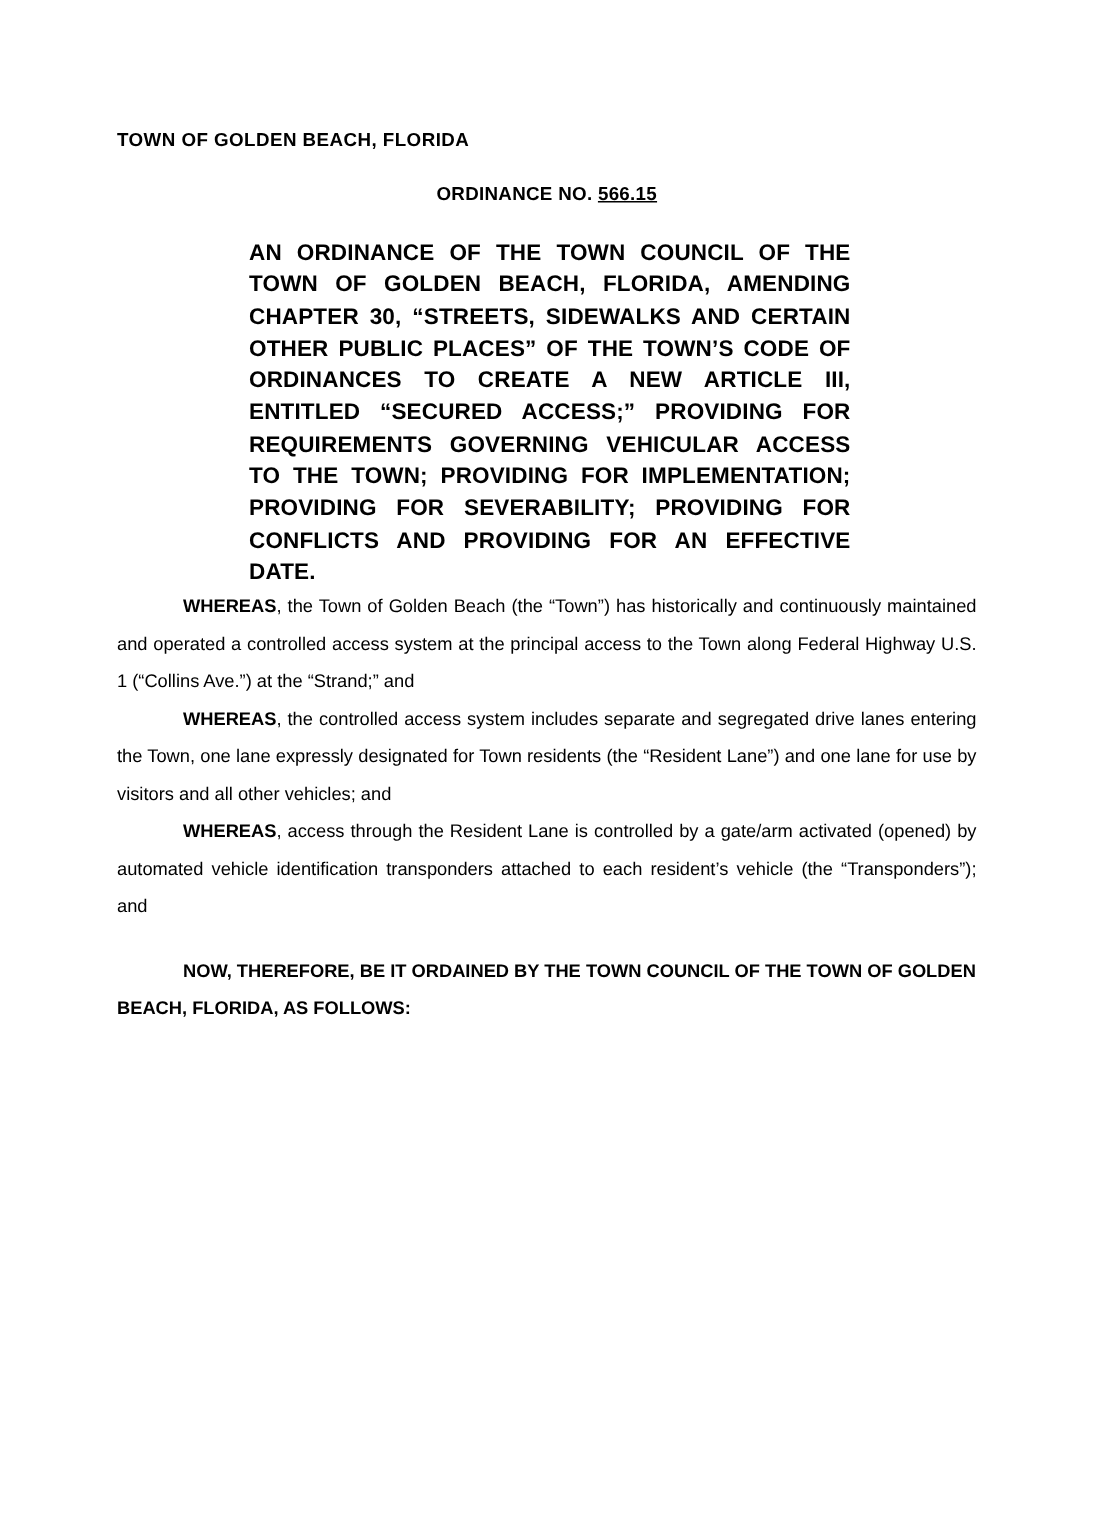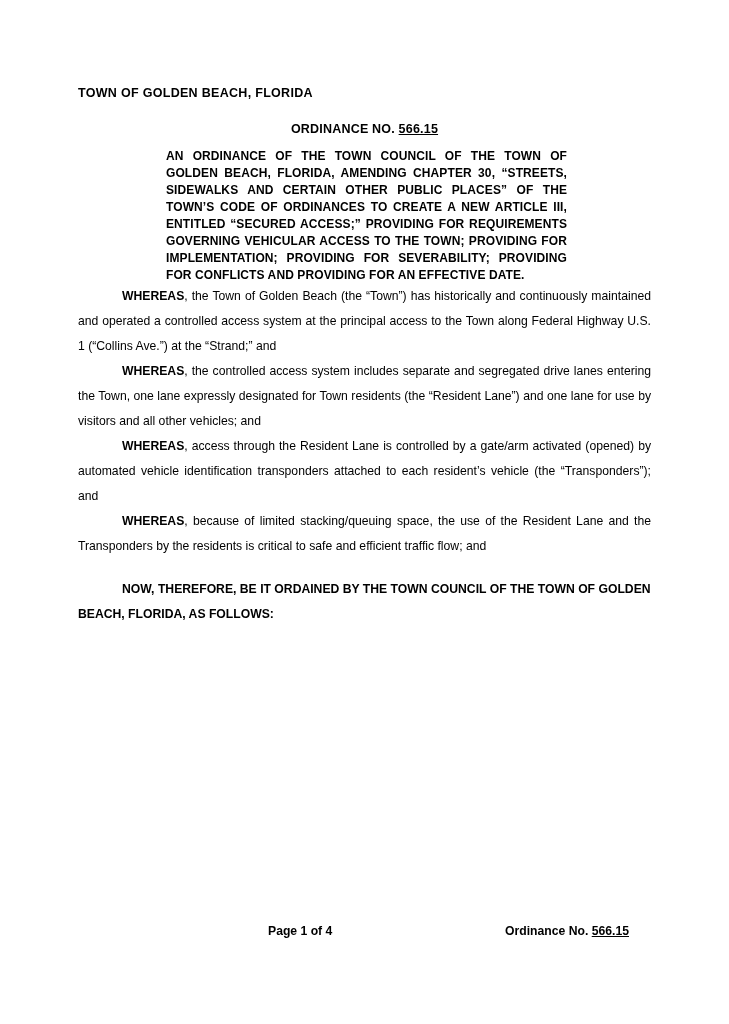--- a/index.html
+++ b/index.html
@@ -36,25 +36,25 @@
     text-align: center;
     font-weight: bold;
     font-size: 12.5px;
     margin-top: 22px;
     letter-spacing: 0.2px;
   }
   .ord-num {
     text-decoration: underline;
   }
   .caption {
-    margin-top: 12px;
+    margin-top: 22px;
     margin-left: 88px;
     margin-right: 84px;
     font-weight: bold;
-    font-size: 12px;
+    font-size: 15px;
     line-height: 1.42;
     text-align: justify;
     text-justify: inter-word;
     letter-spacing: 0.1px;
   }
   .body-para {
     font-size: 12.2px;
     line-height: 2.05;
     text-align: justify;
     text-justify: inter-word;
@@ -109,25 +109,18 @@
   </div>
 
   <div class="body-para">
     <span class="lead">WHEREAS</span><span>, the controlled access system includes separate and segregated drive lanes entering the Town, one lane expressly designated for Town residents (the “Resident Lane”) and one lane for use by visitors and all other vehicles; and</span>
   </div>
 
   <div class="body-para">
     <span class="lead">WHEREAS</span><span>, access through the Resident Lane is controlled by a gate/arm activated (opened) by automated vehicle identification transponders attached to each resident’s vehicle (the “Transponders”); and</span>
   </div>
 
-  <div class="body-para">
-    <span class="lead">WHEREAS</span><span>, because of limited stacking/queuing space, the use of the Resident Lane and the Transponders by the residents is critical to safe and efficient traffic flow; and</span>
-  </div>
 
 
   <div class="now-therefore">NOW, THEREFORE, BE IT ORDAINED BY THE TOWN COUNCIL OF THE TOWN OF GOLDEN BEACH, FLORIDA, AS FOLLOWS:</div>
 
-  <div class="footer">
-    <span class="page-num">Page 1 of 4</span>
-    <span class="ord-right"><span>Ordinance No. </span><u>566.15</u></span>
-  </div>
 
 </div>
 
 </body></html>

